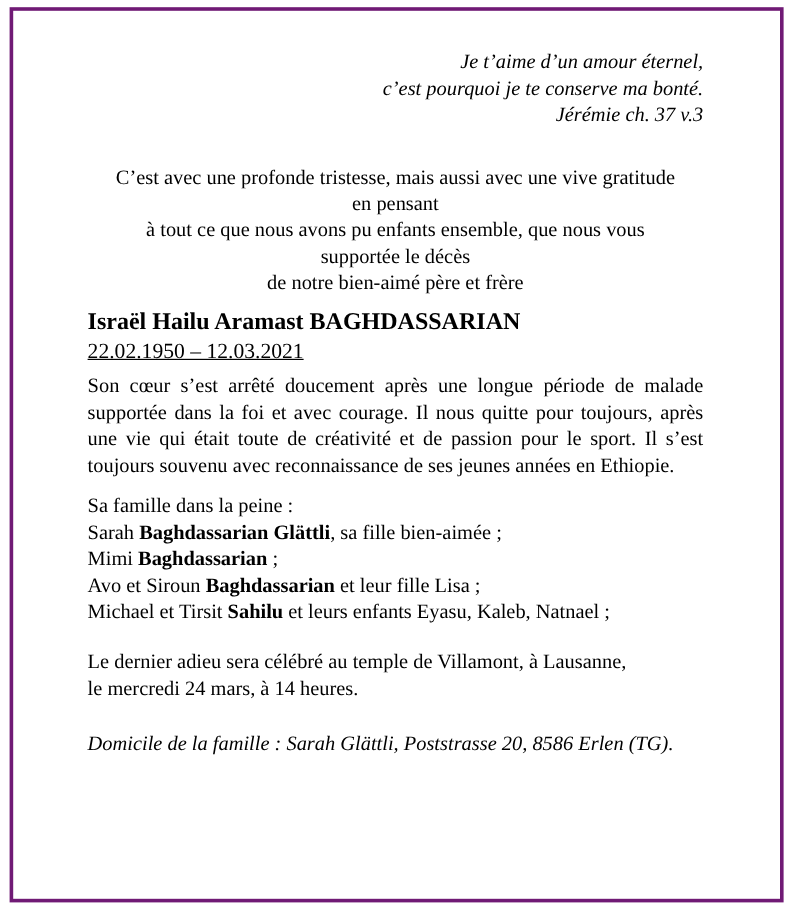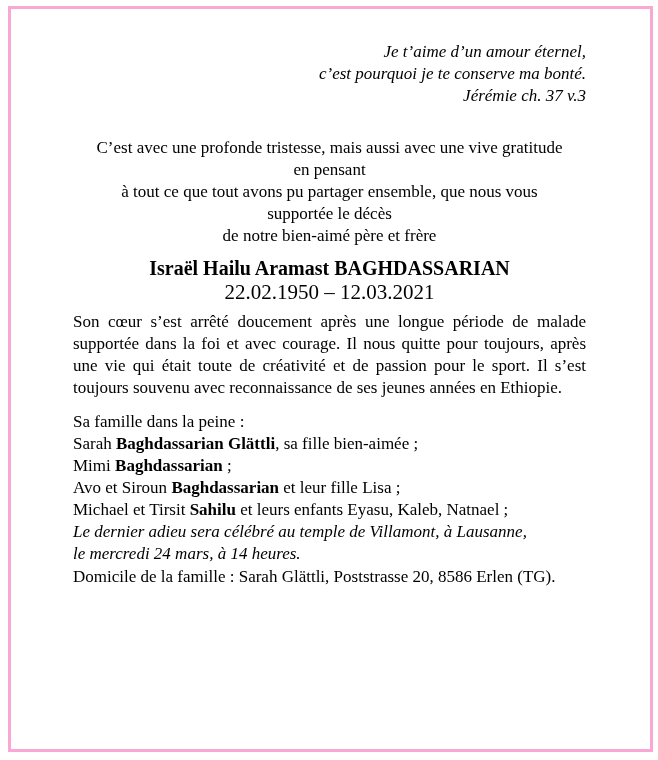--- a/index.html
+++ b/index.html
@@ -14,82 +14,83 @@
     font-family: "Liberation Serif", serif;
     color: #000000;
   }
   .page {
     position: absolute;
     left: 8px;
     top: 6px;
     width: 645px;
     height: 746px;
     box-sizing: border-box;
-    border: 3px solid #f9a8d4;
+    border: 3px solid #701a75;
     background: #ffffff;
     padding: 32px 64px 0 62px;
     font-size: 17px;
     line-height: 22px;
   }
   .epigraph {
     text-align: right;
     font-style: italic;
   }
   .announcement {
     margin-top: 30px;
     text-align: center;
   }
   .hard-line {
     white-space: nowrap;
   }
   .name-block {
     margin-top: 8px;
-    text-align: center;
   }
   .name {
     font-weight: bold;
     font-size: 20px;
     line-height: 26px;
   }
   .dates {
-    font-size: 21px;
+    font-size: 18px;
     line-height: 22px;
+    text-decoration: underline;
   }
   .eulogy {
     margin: 8px 0 0 0;
     text-align: justify;
   }
   .family {
     margin-top: 12px;
   }
   .bold {
     font-weight: bold;
   }
   .ceremony {
-    font-style: italic;
+    margin-top: 20px;
   }
   .residence {
-    margin-top: 1px;
+    margin-top: 24px;
+    font-style: italic;
   }
 </style>
 </head>
 <body>
 
 <div class="page">
 
   <div class="epigraph">
     <div class="hard-line">Je t’aime d’un amour éternel,</div>
     <div class="hard-line">c’est pourquoi je te conserve ma bonté.</div>
     <div class="hard-line">Jérémie ch. 37 v.3</div>
   </div>
 
   <div class="announcement">
     <div class="hard-line">C’est avec une profonde tristesse, mais aussi avec une vive gratitude</div>
     <div class="hard-line">en pensant</div>
-    <div class="hard-line">à tout ce que tout avons pu partager ensemble, que nous vous</div>
+    <div class="hard-line">à tout ce que nous avons pu enfants ensemble, que nous vous</div>
     <div class="hard-line">supportée le décès</div>
     <div class="hard-line">de notre bien-aimé père et frère</div>
   </div>
 
   <div class="name-block">
     <div class="name">Israël Hailu Aramast BAGHDASSARIAN</div>
     <div class="dates">22.02.1950 – 12.03.2021</div>
   </div>
 
   <p class="eulogy">Son cœur s’est arrêté doucement après une longue période de malade supportée dans la foi et avec courage. Il nous quitte pour toujours, après une vie qui était toute de créativité et de passion pour le sport. Il s’est toujours souvenu avec reconnaissance de ses jeunes années en Ethiopie.</p>

